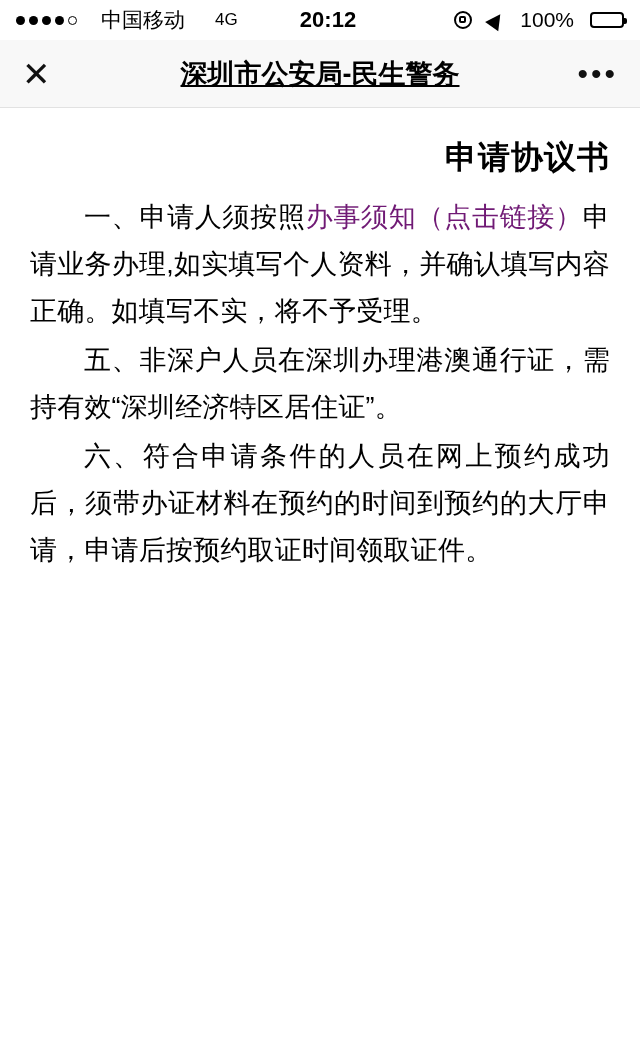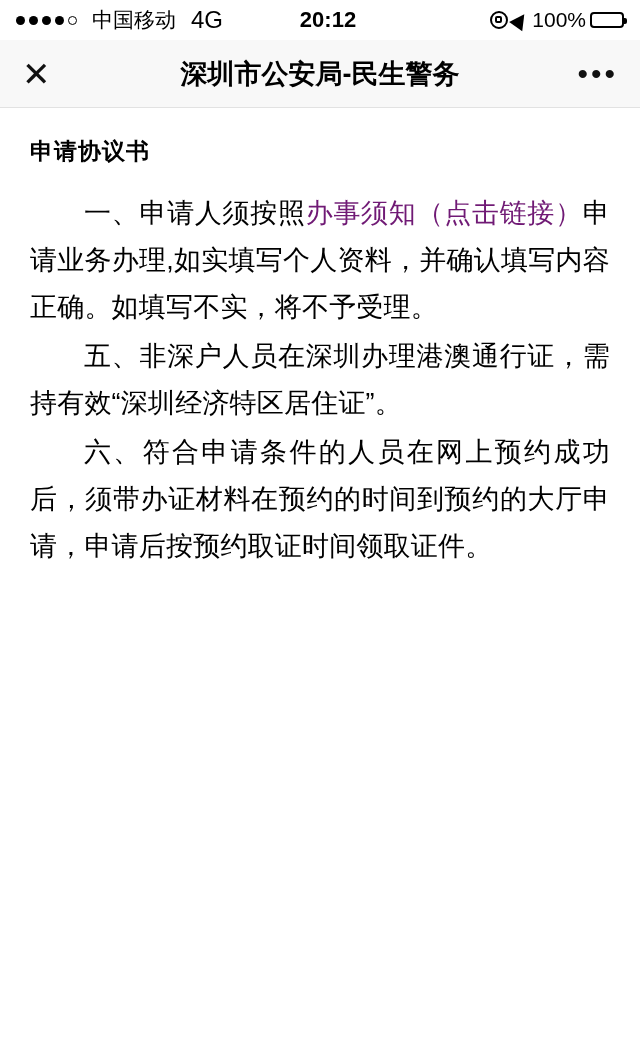--- a/index.html
+++ b/index.html
@@ -23,21 +23,21 @@
     align-items: center;
     padding: 0 16px;
     box-sizing: border-box;
     font-size: 22px;
     color: #000000;
     position: relative;
   }
   .sb-left {
     display: flex;
     align-items: center;
-    gap: 15px;
+    gap: 24px;
     flex: 0 0 auto;
   }
   .signal-dots {
     display: flex;
     align-items: center;
     gap: 4px;
   }
   .dot {
     width: 9px;
     height: 9px;
@@ -48,36 +48,37 @@
   .dot.hollow {
     background: transparent;
     border: 1.5px solid #000;
     box-sizing: border-box;
   }
   .carrier {
     font-size: 21px;
     letter-spacing: 0px;
   }
   .network-type {
-    font-size: 24px;
+    font-size: 17px;
+    margin-left: 6px;
   }
   .sb-center {
     position: absolute;
     left: 16px;
     right: 0;
     text-align: center;
     font-size: 22px;
     font-weight: bold;
     pointer-events: none;
   }
   .sb-right {
     margin-left: auto;
     display: flex;
     align-items: center;
-    gap: 4px;
+    gap: 16px;
     position: relative;
     z-index: 2;
   }
   .lock-rot {
     width: 18px;
     height: 18px;
     border: 2px solid #000;
     border-radius: 50%;
     position: relative;
     box-sizing: border-box;
@@ -151,20 +152,21 @@
   }
   .nav-title {
     position: absolute;
     left: 0;
     right: 0;
     text-align: center;
     font-size: 27px;
     font-weight: bold;
     color: #000;
     pointer-events: none;
+    text-decoration: underline;
   }
   .nav-more {
     margin-left: auto;
     font-size: 30px;
     letter-spacing: 3px;
     color: #111;
     cursor: pointer;
     position: relative;
     z-index: 2;
     line-height: 1;
@@ -177,25 +179,25 @@
     box-sizing: border-box;
     position: relative;
     height: calc(1056px - 40px - 69px);
     overflow: hidden;
   }
   .doc {
     padding: 22px 20px 0 22px;
     box-sizing: border-box;
   }
   .doc-title {
-    text-align: left;
-    font-size: 23px;
+    text-align: right;
+    font-size: 32px;
     font-weight: bold;
     color: #000;
-    margin: 6px 0 23px 0;
+    margin: 6px 0 14px 0;
     letter-spacing: 1px;
   }
   .para {
     font-size: 27px;
     line-height: 47px;
     color: #000;
     text-indent: 54px;
     margin: 0 0 2px 0;
     text-align: justify;
     letter-spacing: 0.2px;

